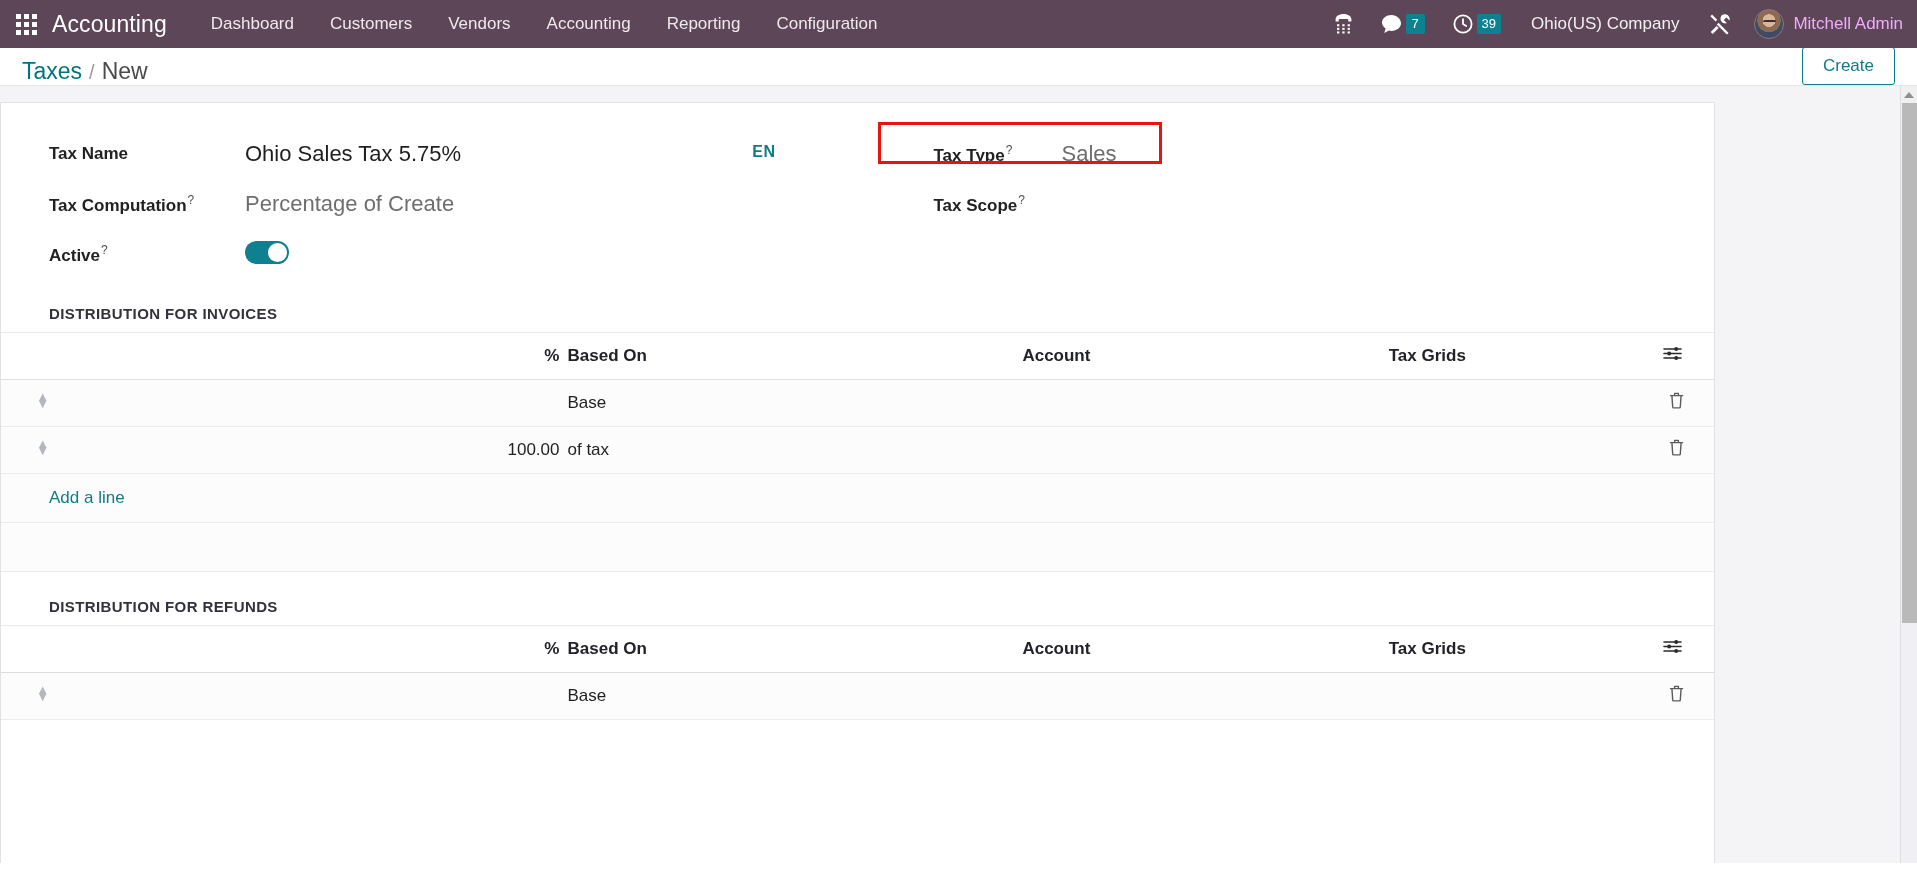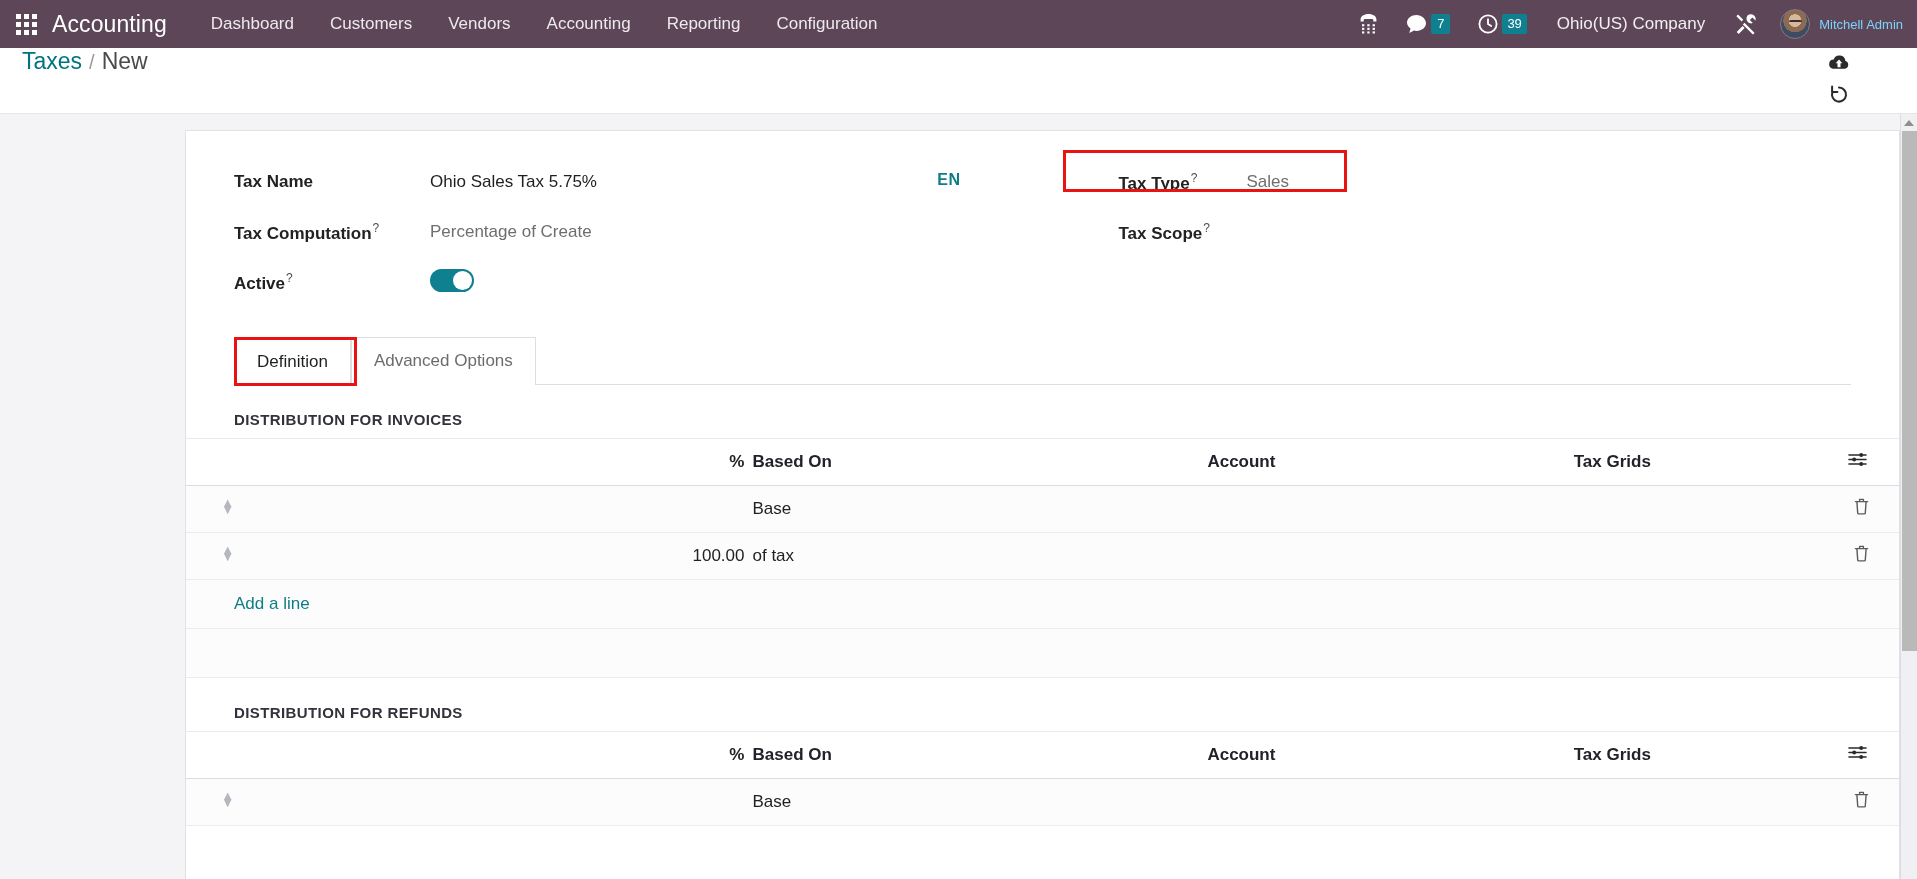--- a/index.html
+++ b/index.html
@@ -94,29 +94,29 @@
     position: relative;
     flex: 0 0 auto;
   }
   .avatar::after{
     content:"";
     position:absolute; left:50%; top:34%;
     width:13px; height:4px; margin-left:-6.5px;
     border-top:2px solid #3a2e36;
     border-radius:2px;
   }
-  .user-name { font-size: 13px; color: #7dd3fc; white-space: nowrap; }
+  .user-name { font-size: 17px; color: #f0abfc; white-space: nowrap; }
 
   
   .control-panel {
-    height: 66px;
+    height: 38px;
     background: #ffffff;
     border-bottom: 1px solid #e7e5e9;
     display: flex;
-    align-items: flex-start;
+    align-items: flex-end;
     padding: 0 22px 0 22px;
   }
   .breadcrumb { display: flex; align-items: baseline; gap: 7px; font-size: 23px; }
   .bc-link { color: #00737e; cursor: pointer; }
   .bc-sep { color: #9b9b9b; font-size: 20px; }
   .bc-current { color: #4a4a4a; }
   .cp-right { margin-left: auto; display: flex; align-items: center; gap: 0; flex-direction: column; }
   .cp-icon {
     padding: 6px 16px;
     color: #333;
@@ -146,21 +146,21 @@
     background: #f4f4f6;
     height: calc(879px - 48px - 54px);
     position: relative;
     overflow: hidden;
     display: flex;
   }
   .sheet-wrap {
     flex: 1;
     padding: 16px 0 0 0;
     display: flex;
-    justify-content: flex-end;
+    justify-content: flex-start;
     overflow: hidden;
   }
   .sheet {
     width: 1715px;
     background: #ffffff;
     border: 1px solid #e2e2e4;
     border-bottom: none;
     min-height: 1000px;
     padding: 26px 0 0 0;
   }
@@ -186,21 +186,21 @@
     white-space: nowrap;
   }
   .field-label .help {
     font-weight: normal;
     font-size: 12px;
     vertical-align: super;
     color: #4d4d4d;
     cursor: pointer;
     margin-left: 1px;
   }
-  .field-value { font-size: 17px; color: #1f1f1f; }
+  .field-value { font-size: 22px; color: #1f1f1f; }
   .field-value.muted { color: #6e6e6e; }
   .field-value.input-like { cursor: text; }
 
   .lang-badge {
     position: absolute;
     right: 86px;
     top: 14px;
     font-size: 16px;
     color: #0f7d86;
     font-weight: bold;
@@ -491,25 +491,20 @@
           </div>
           <div class="field-row">
             <div class="field-label">
               <span>Tax Scope</span><span class="help">?</span>
             </div>
             <div class="field-value muted"></div>
           </div>
         </div>
       </div>
 
-      <div class="tabs">
-        <div class="hl-box" id="hl-definition-tab"></div>
-        <div class="tab active">Definition</div>
-        <div class="tab">Advanced Options</div>
-      </div>
 
       <div class="tab-content">
 
         <div class="section-title">Distribution for Invoices</div>
         <table class="o2m">
           <thead>
             <tr>
               <th class="th-handle"></th>
               <th class="th-pct">%</th>
               <th class="th-based">Based On</th>

